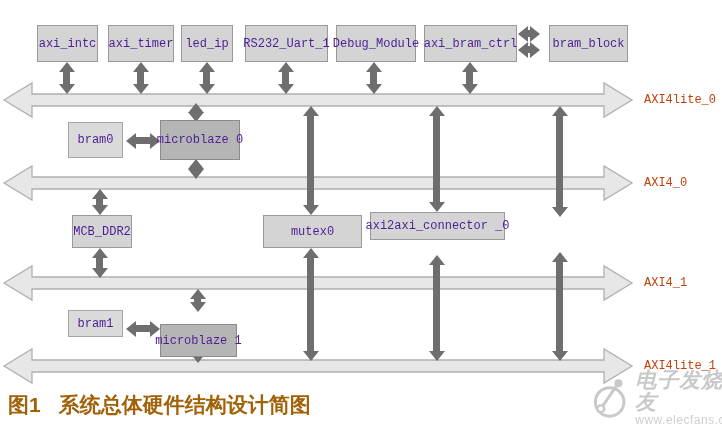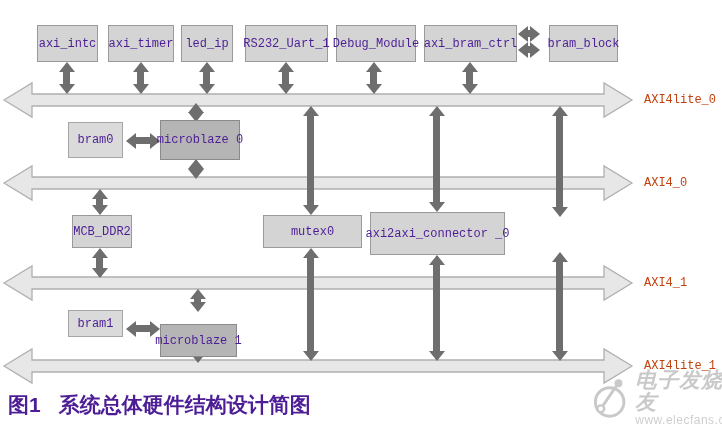--- a/index.html
+++ b/index.html
@@ -24,21 +24,21 @@
     border-left:8px solid transparent;border-right:8px solid transparent;border-bottom:10px solid #6e6e6e;}
   .varrow::after{content:"";position:absolute;bottom:-9px;left:-4.5px;width:0;height:0;
     border-left:8px solid transparent;border-right:8px solid transparent;border-top:10px solid #6e6e6e;}
   .harrow{position:absolute;height:7px;background:#6e6e6e;z-index:2;}
   .harrow::before{content:"";position:absolute;left:-9px;top:-4.5px;width:0;height:0;
     border-top:8px solid transparent;border-bottom:8px solid transparent;border-right:10px solid #6e6e6e;}
   .harrow::after{content:"";position:absolute;right:-9px;top:-4.5px;width:0;height:0;
     border-top:8px solid transparent;border-bottom:8px solid transparent;border-left:10px solid #6e6e6e;}
   .caption{
     position:absolute;left:8px;top:391px;font-family:"Liberation Sans","DejaVu Sans",sans-serif;
-    font-weight:700;font-size:21px;color:#4c1d95;white-space:nowrap;z-index:4;
+    font-weight:700;font-size:21px;color:#a16207;white-space:nowrap;z-index:4;
   }
   .caption .cap-title{margin-left:18px;}
   .watermark{
     position:absolute;left:588px;top:369px;display:flex;align-items:center;z-index:5;
     color:#c9c9c9;font-family:"Liberation Sans","DejaVu Sans",sans-serif;
   }
   .wm-text{margin-left:4px;}
   .wm-brand{font-size:21px;font-weight:700;font-style:italic;letter-spacing:1px;color:#c9c9c9;line-height:22px;}
   .wm-url{font-size:12px;color:#cfcfcf;letter-spacing:0.5px;line-height:14px;}
 </style>
@@ -93,28 +93,28 @@
   <div class="harrow" style="left:135px;top:325px;width:16px"></div>
   <div class="harrow" style="left:527px;top:30px;width:4px"></div>
   <div class="harrow" style="left:527px;top:46px;width:4px"></div>
 
   <div class="box" style="left:37px;top:25px;width:61px;height:37px">axi_intc</div>
   <div class="box" style="left:108px;top:25px;width:66px;height:37px">axi_timer</div>
   <div class="box" style="left:181px;top:25px;width:52px;height:37px">led_ip</div>
   <div class="box" style="left:245px;top:25px;width:83px;height:37px">RS232_Uart_1</div>
   <div class="box" style="left:424px;top:25px;width:93px;height:37px">axi_bram_ctrl</div>
   <div class="box" style="left:336px;top:25px;width:80px;height:37px">Debug_Module</div>
-  <div class="box" style="left:549px;top:25px;width:69px;height:37px">bram_block</div>
+  <div class="box" style="left:549px;top:25px;width:79px;height:37px">bram_block</div>
 
   <div class="box light" style="left:68px;top:122px;width:55px;height:36px">bram0</div>
   <div class="box dark" style="left:160px;top:120px;width:80px;height:40px">microblaze 0</div>
 
   <div class="box" style="left:72px;top:215px;width:60px;height:33px">MCB_DDR2</div>
   <div class="box" style="left:263px;top:215px;width:99px;height:33px">mutex0</div>
-  <div class="box" style="left:370px;top:212px;width:135px;height:43px">axi2axi_connector _0</div>
+  <div class="box" style="left:370px;top:212px;width:135px;height:28px">axi2axi_connector _0</div>
 
   <div class="box light" style="left:68px;top:310px;width:55px;height:27px">bram1</div>
   <div class="box dark" style="left:160px;top:324px;width:77px;height:33px">microblaze 1</div>
 
   <div class="caption">
     <span class="cap-label">图1</span><span class="cap-title">系统总体硬件结构设计简图</span>
   </div>
 
   <div class="watermark">
     <svg width="44" height="54" viewBox="0 0 44 54">

